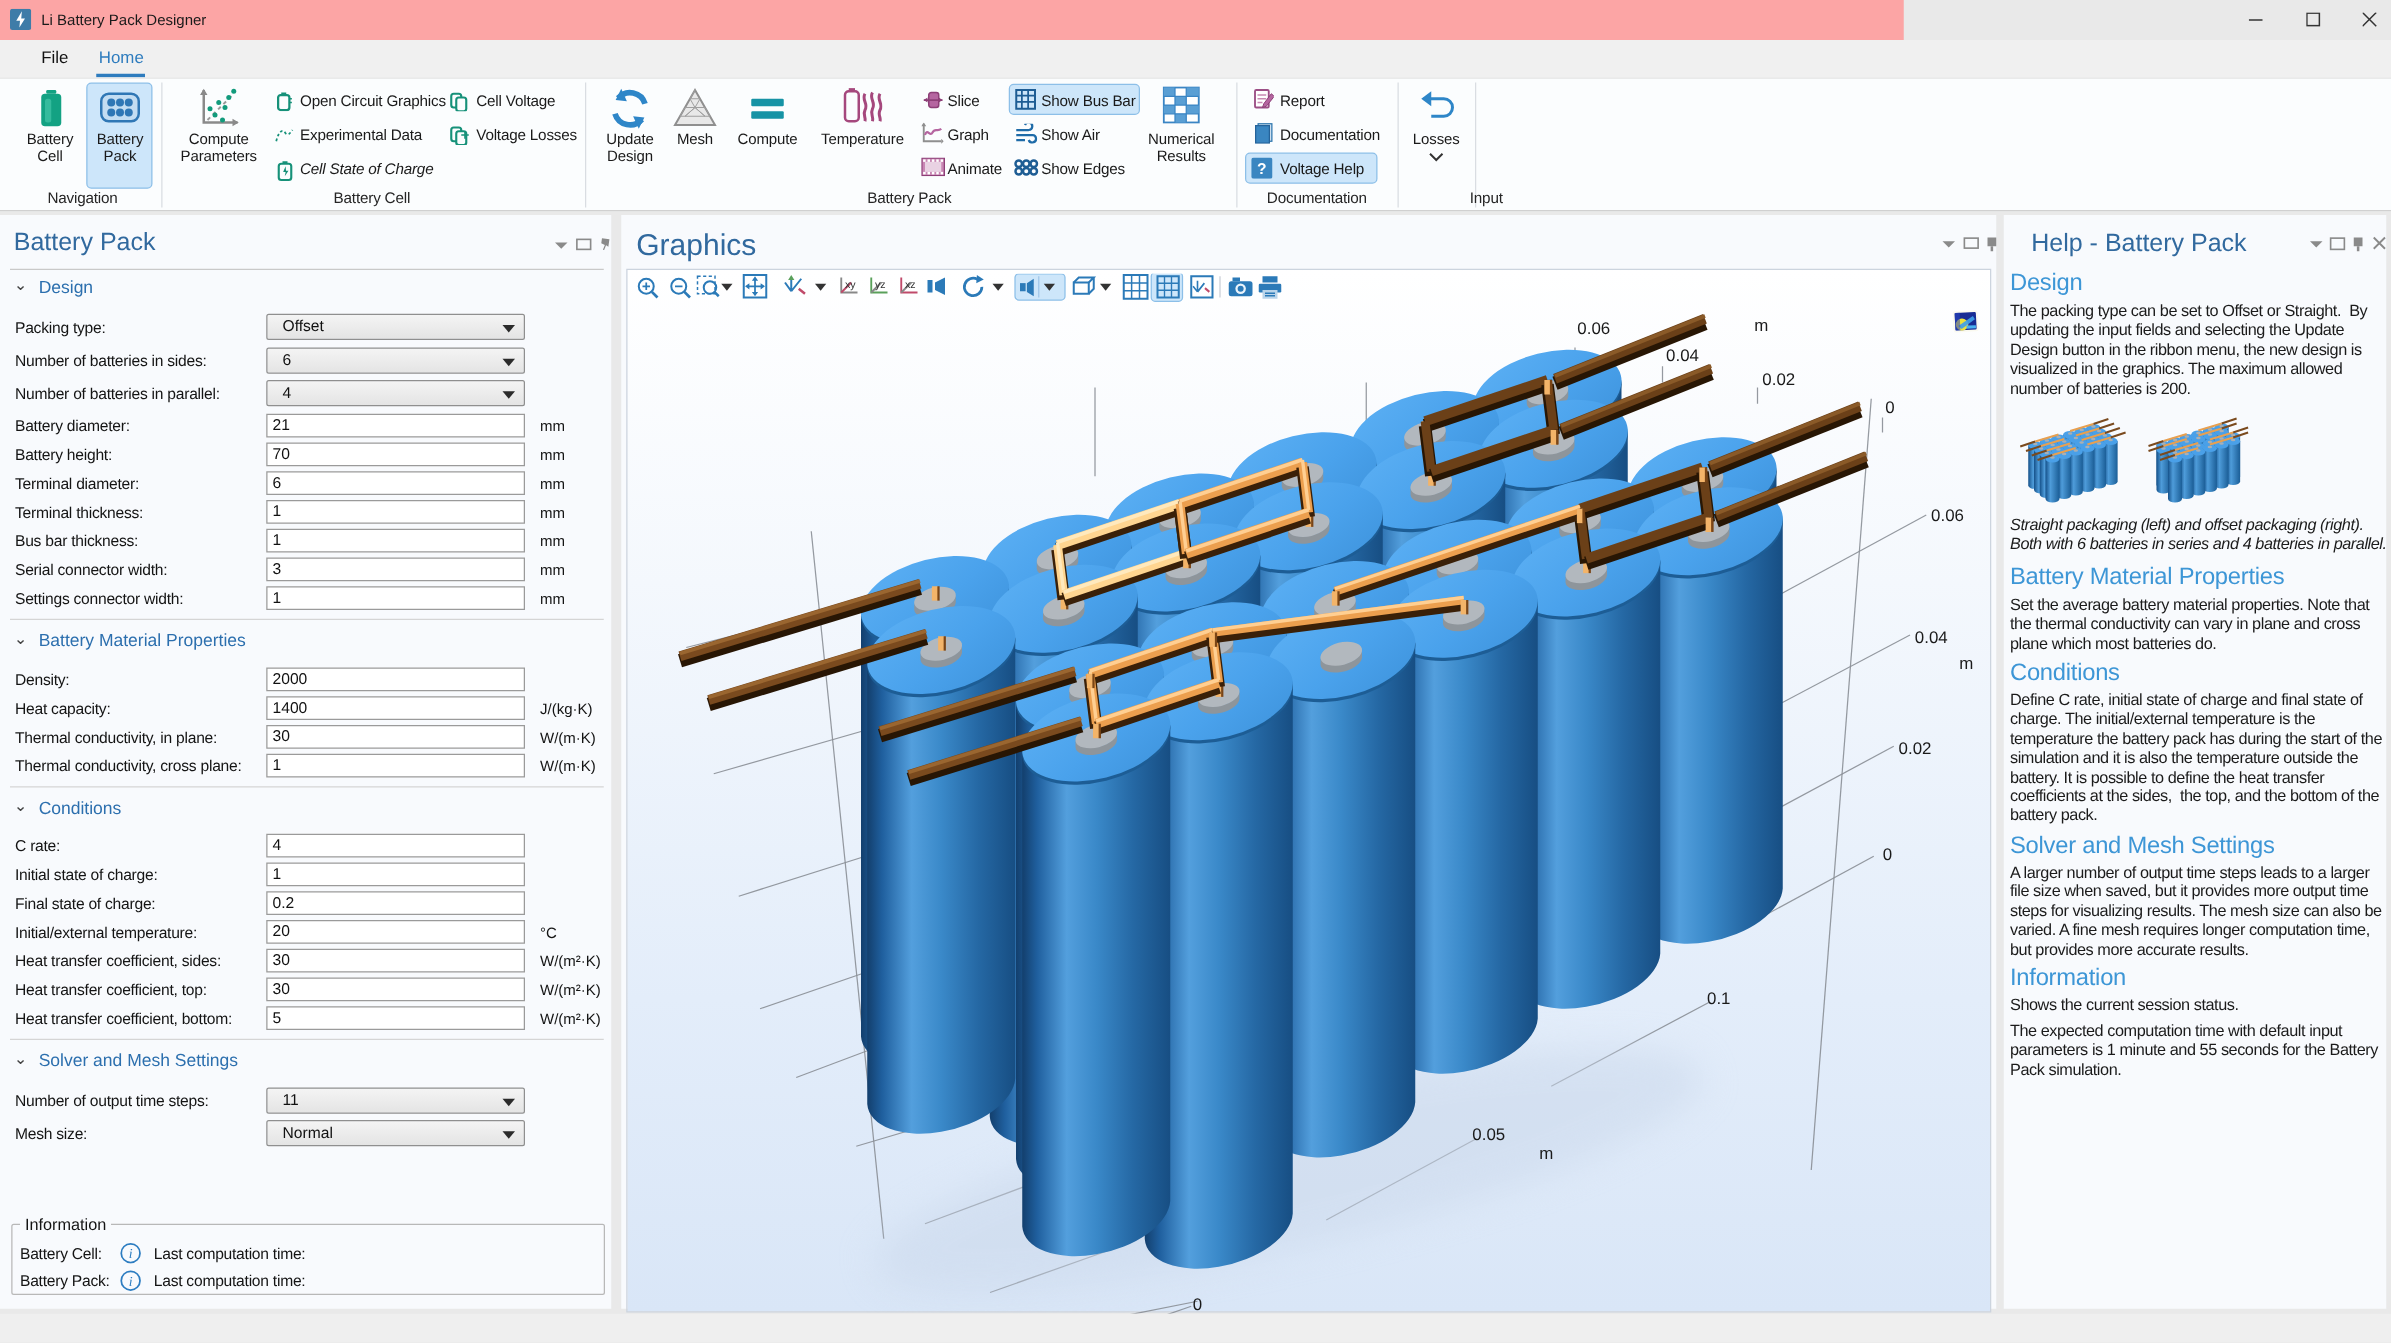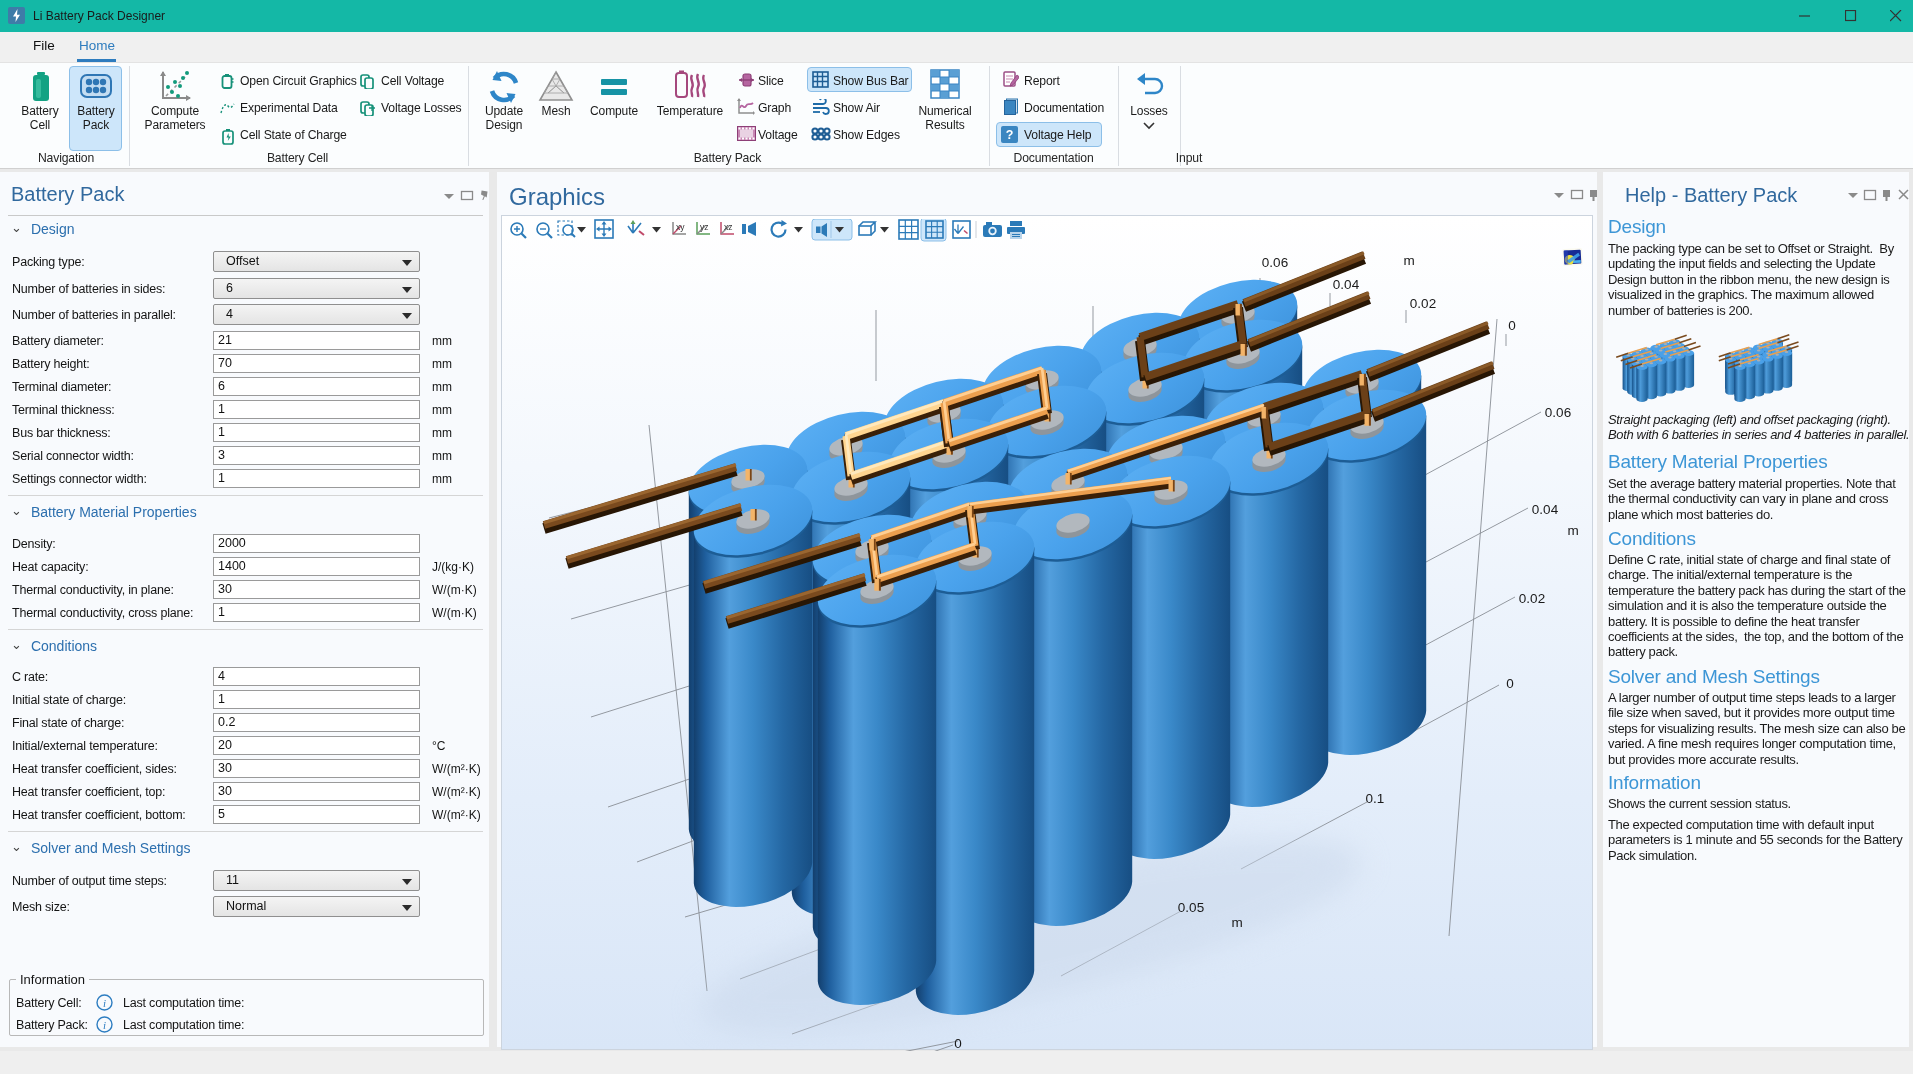--- a/index.html
+++ b/index.html
@@ -1,16 +1,16 @@
 <!DOCTYPE html>
 <html><head><meta charset="utf-8"><style>
 *{margin:0;padding:0;box-sizing:border-box}
 html,body{width:1913px;height:1074px;overflow:hidden;font-family:"Liberation Sans",sans-serif;background:#e9e9e9}
 .abs{position:absolute}
-#titlebar{position:absolute;left:0;top:0;width:1913px;height:32px;background:#14b8a6}
+#titlebar{position:absolute;left:0;top:0;width:1523px;height:32px;background:#fca5a5}
 #menubar{position:absolute;left:0;top:32px;width:1913px;height:30px;background:#f0f0f0}
 #ribbon{position:absolute;left:0;top:62px;width:1913px;height:107px;background:#fbfdfe;border-top:1px solid #e3e3e3;border-bottom:1px solid #d0d0d0}
 .panel{position:absolute;top:172px;height:875px;background:#f8fafd}
 #leftpanel{left:0;width:489px}
 #gpanel{left:497px;width:1100px}
 #helppanel{left:1603px;width:306px}
 #bottomstrip{position:absolute;left:0;top:1051px;width:1913px;height:23px;background:#efefef}
 .ptitle{position:absolute;font-size:20px;color:#31699e}
 .gdiv{position:absolute;width:1px;background:#d9dde2}
 .glabel{position:absolute;font-size:12.2px;letter-spacing:-0.15px;color:#262626;text-align:center;white-space:nowrap}
@@ -105,21 +105,21 @@
 <div class="item" style="left:240px;top:74px;">Open Circuit Graphics</div>
 <svg class="abs" style="left:220px;top:101px" width="15" height="14">
     <path d="M1 12 C3 4 6 2 8 5 C10 8 12 6 14 3" stroke="#169179" stroke-width="1.4" fill="none" stroke-dasharray="2 2"></path>
   </svg>
 <div class="item" style="left:240px;top:101px;">Experimental Data</div>
 <svg class="abs" style="left:221px;top:128px" width="14" height="17">
     <rect x="2" y="3" width="10" height="13" rx="2" fill="none" stroke="#169179" stroke-width="1.7"></rect>
     <rect x="5" y="1" width="4" height="2" fill="#169179"></rect>
     <path d="M7.5 5 5.5 9.5h2L6.8 13l3-4.5h-2z" fill="#169179"></path>
   </svg>
-<div class="item" style="left:240px;top:128px;">Cell State of Charge</div>
+<div class="item" style="left:240px;top:128px;font-style:italic;">Cell State of Charge</div>
 <svg class="abs" style="left:359px;top:73px" width="17" height="16">
     <rect x="2" y="2" width="8" height="11" rx="2" fill="none" stroke="#169179" stroke-width="1.7"></rect>
     <rect x="6" y="5" width="8" height="11" rx="2" fill="#fbfdfe" stroke="#169179" stroke-width="1.7"></rect>
   </svg>
 <div class="item" style="left:381px;top:74px;">Cell Voltage</div>
 <svg class="abs" style="left:359px;top:100px" width="17" height="16">
     <rect x="2" y="2" width="8" height="11" rx="2" fill="none" stroke="#169179" stroke-width="1.7"></rect>
     <rect x="6" y="5" width="8" height="11" rx="2" fill="#fbfdfe" stroke="#169179" stroke-width="1.7"></rect>
     <path d="M10 8h6M13 5v6" stroke="#169179" stroke-width="1.3"></path>
   </svg>
@@ -179,21 +179,21 @@
       <rect x="8.5" y="1.5" width="2" height="2"></rect>
       <rect x="12" y="1.5" width="2" height="2"></rect>
       <rect x="15.5" y="1.5" width="2" height="2"></rect>
       <rect x="1.5" y="11.5" width="2" height="2"></rect>
       <rect x="5" y="11.5" width="2" height="2"></rect>
       <rect x="8.5" y="11.5" width="2" height="2"></rect>
       <rect x="12" y="11.5" width="2" height="2"></rect>
       <rect x="15.5" y="11.5" width="2" height="2"></rect>
     </g>
   </svg>
-<div class="item" style="left:758px;top:128px;">Voltage</div>
+<div class="item" style="left:758px;top:128px;">Animate</div>
 
 <div class="abs" style="left:807px;top:67px;width:105px;height:25px;background:#cde6fa;border:1px solid #8cbfe8;border-radius:4px"></div>
 <svg class="abs" style="left:812px;top:71px" width="17" height="17">
     <rect x="1" y="1" width="15" height="15" fill="none" stroke="#1e5d94" stroke-width="1.6"></rect>
     <path d="M1 5.5h15M1 10.5h15M5.5 1v15M10.5 1v15" stroke="#1e5d94" stroke-width="1.4"></path>
   </svg>
 <div class="item" style="left:833px;top:74px;">Show Bus Bar</div>
 <svg class="abs" style="left:812px;top:99px" width="18" height="16">
     <g stroke="#1e6ba8" stroke-width="1.8" fill="none">
       <path d="M1 5 h10 a3 3 0 1 0 -3 -4"></path>

